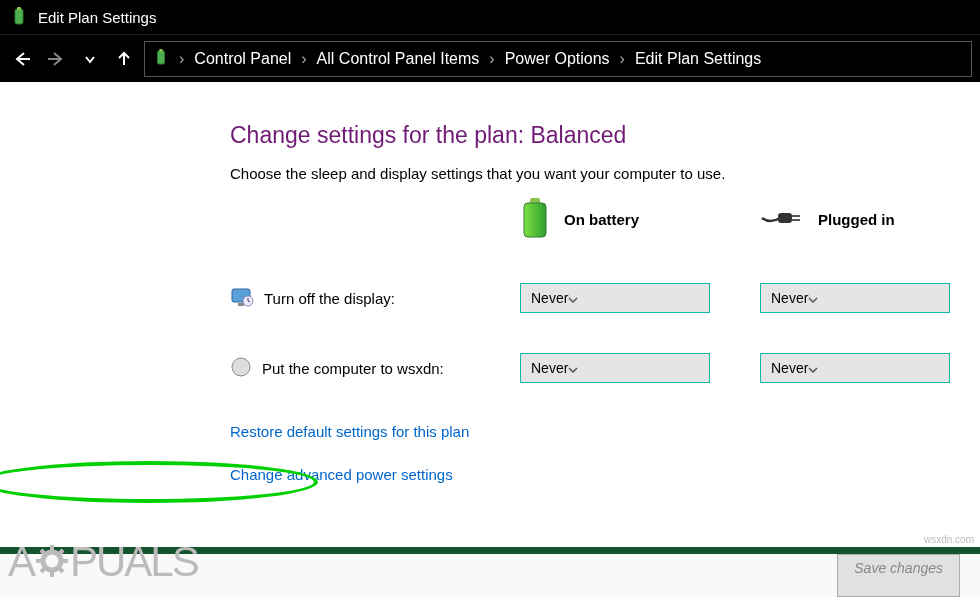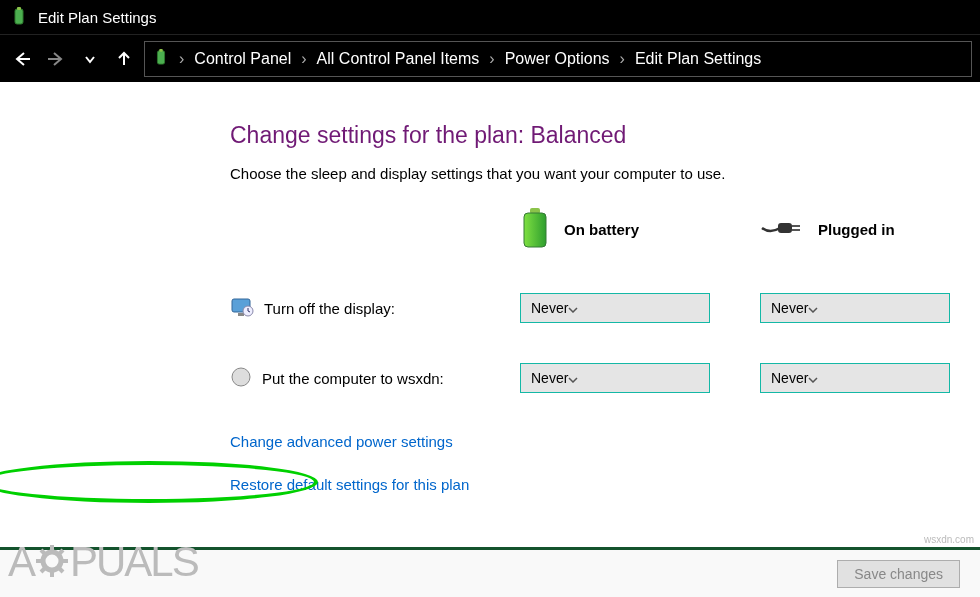--- a/index.html
+++ b/index.html
@@ -12,41 +12,41 @@
   
   .navbar { background: #000; height: 48px; display: flex; align-items: center; padding: 0 8px; gap: 6px; border-top: 1px solid #222; }
   .nav-btn { width: 28px; height: 28px; display: flex; align-items: center; justify-content: center; color: #fff; cursor: pointer; }
   .addr { flex: 1; height: 36px; background: #000; border: 1px solid #555; display: flex; align-items: center; padding: 0 8px; color: #fff; gap: 6px; font-size: 16px; }
   .addr .sep { color: #aaa; margin: 0 4px; }
   .addr .crumb { white-space: nowrap; }
 
   
   .content { padding: 40px 0 0 230px; position: relative; }
   .heading { color: #701a75; font-size: 23px; font-weight: 400; margin-bottom: 16px; }
-  .subheading { font-size: 15px; margin-bottom: 24px; }
+  .subheading { font-size: 15px; margin-bottom: 14px; }
 
   
   .cols { display: flex; align-items: center; margin-bottom: 30px; }
   .cols .spacer { width: 290px; }
   .cols .col { width: 190px; display: flex; align-items: center; gap: 14px; font-size: 15px; font-weight: bold; }
   .cols .gap { width: 50px; }
 
   
   .row { display: flex; align-items: center; margin-bottom: 22px; margin-top: 40px; }
   .row .label { width: 290px; display: flex; align-items: center; gap: 10px; font-size: 15px; }
   .row .select { width: 190px; height: 30px; border: 1px solid #14b8a6; background: #e5e5e5; display: flex; align-items: center; padding: 0 10px; font-size: 14px; cursor: pointer; }
   .row .gap { width: 50px; }
 
   .links { margin-top: 40px; }
   .link { color: #0066cc; font-size: 15px; cursor: pointer; margin-bottom: 26px; display: inline-block; }
 
   .highlight-oval { position: absolute; border: 4px solid #00d000; border-radius: 50%; }
 
   
-  .footer { position: absolute; bottom: 0; left: 0; right: 0; height: 50px; border-top: 3px solid #14532d; display: flex; align-items: center; justify-content: flex-end; padding-right: 20px; gap: 12px; background: #f9f9f9; }
+  .footer { position: absolute; bottom: 0; left: 0; right: 0; height: 50px; border-top: 7px solid #14532d; display: flex; justify-content: flex-end; padding-right: 20px; gap: 12px; background: #f9f9f9; font-style: italic; }
   .btn { min-width: 100px; padding: 5px 16px; font-size: 14px; border: 1px solid #adadad; background: #e1e1e1; text-align: center; cursor: pointer; }
   .btn.disabled { color: #888; cursor: default; }
 
   .watermark { position: absolute; bottom: 8px; left: 8px; font-size: 42px; font-weight: 300; color: #bbb; letter-spacing: -2px; }
   .watermark .gear { display:inline-block; vertical-align:middle; }
   .wsx { position: absolute; right: 6px; bottom: 52px; font-size: 10px; color: #bbb; }
 </style>
 </head>
 <body>
 
@@ -180,24 +180,24 @@
     <div class="gap"></div>
     <div class="select">
       <span>Never</span>
       <span><svg width="10" height="6" viewBox="0 0 10 6">
             <path d="M1 1 L5 5 L9 1" stroke="#555" fill="none" stroke-width="1.5"></path>
           </svg></span>
     </div>
   </div>
 
   <div class="links">
-    <div><span class="link">Change advanced power settings</span></div>
     <div style="position:relative; display:inline-block;">
       <span class="link">Restore default settings for this plan</span>
     </div>
+    <div><span class="link">Change advanced power settings</span></div>
   </div>
 
   <div class="highlight-oval" style="left:-20px; top:379px; width:338px; height:42px;"></div>
 </div>
 
 <div class="footer">
   <div class="btn disabled">Save changes</div>
 </div>
 
 <div class="watermark">

